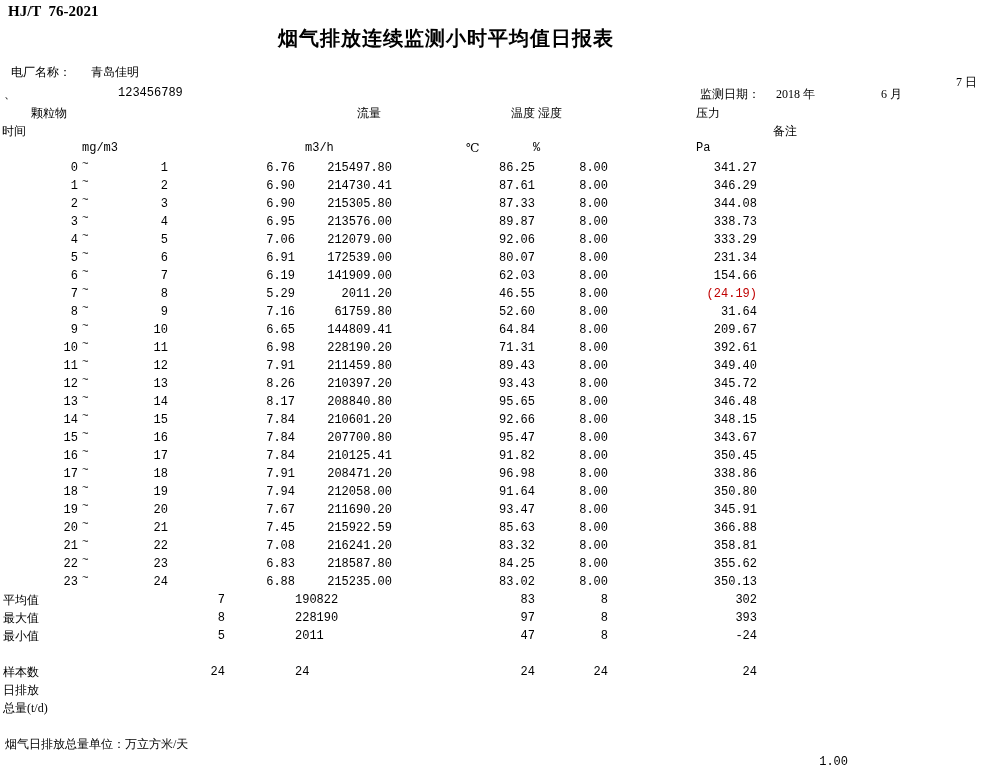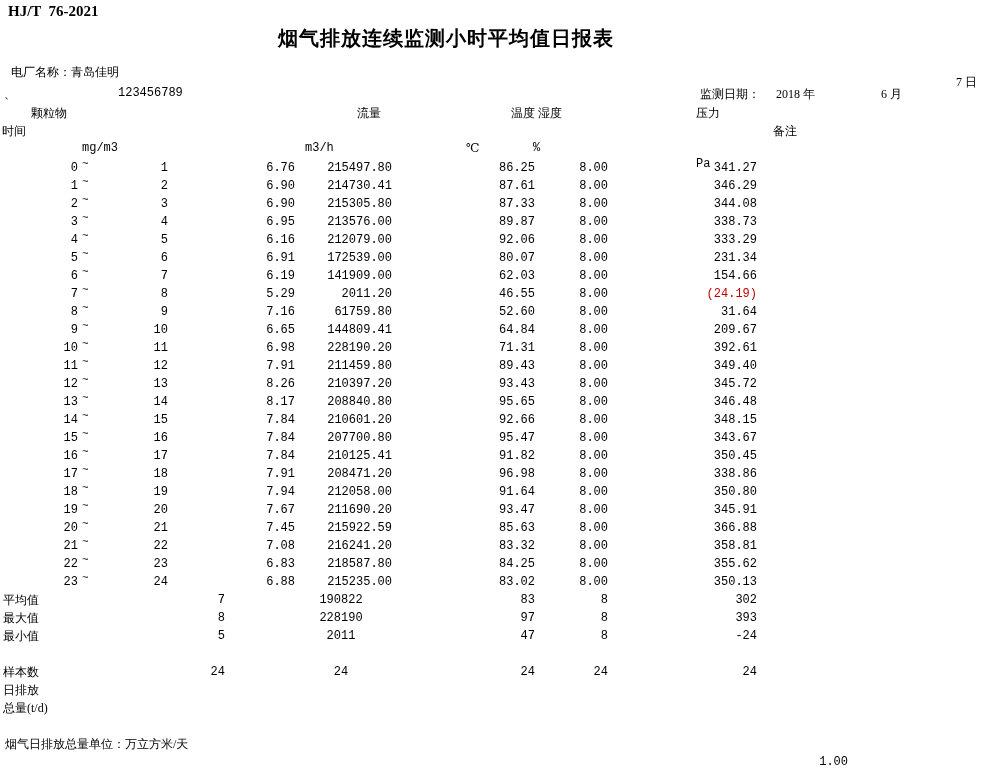--- a/index.html
+++ b/index.html
@@ -9,51 +9,51 @@
     font-family:"Liberation Serif","DejaVu Serif",serif; font-size:12px;
   }
   .abs { position:absolute; white-space:pre; }
   .num { font-family:"Liberation Mono","DejaVu Sans Mono",monospace; font-size:12px; }
   .standard { left:8px; top:3px; font-weight:bold; font-size:15px;
               font-family:"Liberation Serif","DejaVu Serif",serif; }
   .report-title { left:0; top:25px; width:844px; text-align:center;
                   font-family:"Liberation Sans","DejaVu Sans",sans-serif;
                   font-weight:bold; font-size:20px; letter-spacing:1px;padding-left:24px; }
   .plant-line { left:5px; top:49px; }
-  .plant-name { margin-left:0; }
+  .plant-name { margin-left:20px; }
   .mark { left:4px; top:86px; }
   .serial { left:82px; top:86px;margin-left:36px; }
   .date-label { left:700px; top:86px; }
   .date-year { left:776px; top:86px; }
   .date-month { left:881px; top:86px; }
   .date-day { left:956px; top:74px; }
   .hdr-pm { left:31px; top:105px; }
   .hdr-flow { left:357px; top:105px; }
   .hdr-temphum { left:511px; top:105px; }
   .hdr-press { left:696px; top:105px; }
   .hdr-time { left:2px; top:123px; }
   .hdr-remark { left:773px; top:123px; }
   .unit-pm { left:82px; top:141px; }
   .unit-flow { left:305px; top:141px; }
   .unit-temp { left:466px; top:141px; }
   .unit-hum { left:533px; top:141px; }
-  .unit-press { left:696px; top:141px;margin-top:16px; }
+  .unit-press { left:696px; top:141px; }
   .data-row, .sum-row { position:absolute; left:0; width:984px; height:18px; line-height:18px; }
   .data-row span, .sum-row span { position:absolute; white-space:pre; }
   .c-start { left:38px;  width:40px; text-align:right; }
   .c-tilde { left:82px;  top:-4px; font-size:11px; }
   .c-end   { left:128px; width:40px; text-align:right; }
   .c-pm    { left:213px; width:82px; text-align:right; }
   .c-flow  { left:300px; width:92px; text-align:right; }
   .c-temp  { left:463px; width:72px; text-align:right; }
   .c-hum   { left:546px; width:62px; text-align:right; }
   .c-press { left:670px; width:87px; text-align:right; }
   .s-label { left:3px; }
   .s-pm    { left:143px; width:82px; text-align:right; }
-  .s-flow  { left:295px; width:92px; text-align:center; }
+  .s-flow  { left:295px; width:92px; text-align:left; }
   .neg { color:#c00000; }
   .footer-note { left:5px; top:736px; }
   .page-num { left:788px; top:755px; width:60px; text-align:right; }
 </style>
 </head>
 <body>
 
 <div class="abs standard">HJ/T  76-2021</div>
 <div class="abs report-title">烟气排放连续监测小时平均值日报表</div>
 
@@ -120,21 +120,21 @@
       <span class="c-pm num">6.95</span>
       <span class="c-flow num">213576.00</span>
       <span class="c-temp num">89.87</span>
       <span class="c-hum num">8.00</span>
       <span class="c-press num">338.73</span>
     </div>
     <div class="data-row" style="top: 231px;">
       <span class="c-start num">4</span>
       <span class="c-tilde num">~</span>
       <span class="c-end num">5</span>
-      <span class="c-pm num">6.16</span>
+      <span class="c-pm num">7.06</span>
       <span class="c-flow num">212079.00</span>
       <span class="c-temp num">92.06</span>
       <span class="c-hum num">8.00</span>
       <span class="c-press num">333.29</span>
     </div>
     <div class="data-row" style="top: 249px;">
       <span class="c-start num">5</span>
       <span class="c-tilde num">~</span>
       <span class="c-end num">6</span>
       <span class="c-pm num">6.91</span>

